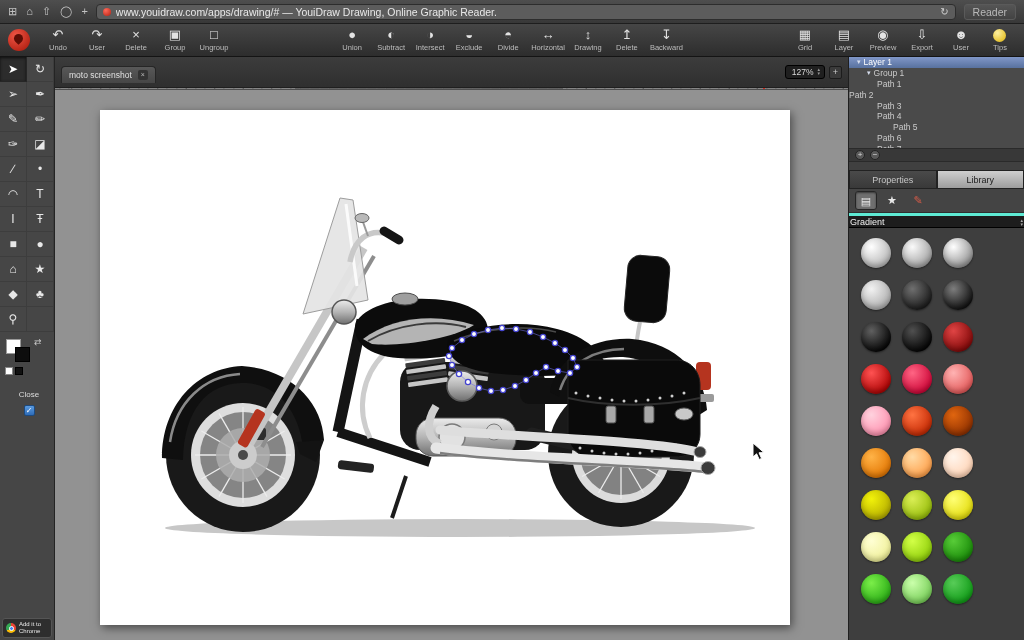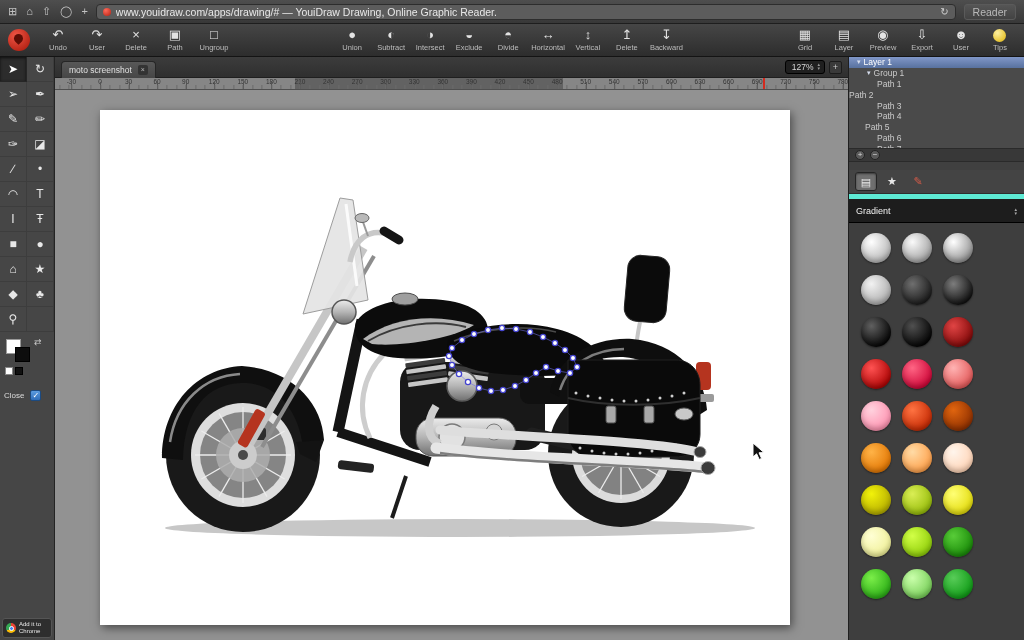--- a/index.html
+++ b/index.html
@@ -33,30 +33,30 @@
 #tools-grid{display:grid;grid-template-columns:27px 27px;grid-auto-rows:25px;}
 .tool-cell{display:flex;align-items:center;justify-content:center;font-size:12px;color:#e8e8e8;border-right:1px solid rgba(0,0,0,.12);border-bottom:1px solid rgba(0,0,0,.12);cursor:pointer;}
 .tool-cell.active{background:#2c2c2c;box-shadow:inset 0 1px 3px rgba(0,0,0,.65);color:#fff;}
 #color-wells{position:relative;height:44px;margin-top:4px;}
 .well{position:absolute;width:15px;height:15px;border:1px solid #9a9a9a;}
 #well-stroke{left:6px;top:3px;background:#fff;}
 #well-fill{left:15px;top:11px;background:#0d0d0d;border-color:#000;}
 #well-swap{position:absolute;left:34px;top:1px;font-size:9px;color:#ccc;}
 #mini-white{position:absolute;left:5px;top:31px;width:8px;height:8px;background:#fff;border:1px solid #888;}
 #mini-black{position:absolute;left:15px;top:31px;width:8px;height:8px;background:#111;border:1px solid #000;}
-#close-row{display:flex;align-items:center;gap:6px;padding:10px 0 0 4px;}
+#close-row{display:flex;align-items:center;gap:6px;padding:10px 0 0 4px;flex-direction:column;}
 #close-label{font-size:8px;color:#ddd;}
 #close-check{width:11px;height:11px;border-radius:2px;background:linear-gradient(#5b9be0,#2e6cb8);border:1px solid #1c4a80;color:#fff;font-size:8px;line-height:10px;text-align:center;}
 #chrome-badge{position:absolute;left:2px;bottom:2px;display:flex;align-items:center;gap:3px;background:#2e2e2e;border:1px solid #555;border-radius:3px;padding:2px 3px;width:50px;}
 #chrome-badge-icon{width:10px;height:10px;border-radius:50%;background:conic-gradient(#ea4335 0 33%,#fbbc05 33% 66%,#34a853 66% 100%);position:relative;flex:none;}
 #chrome-badge-icon::after{content:"";position:absolute;left:2.5px;top:2.5px;width:3.5px;height:3.5px;border-radius:50%;background:#4285f4;border:1px solid #fff;}
 #chrome-badge-label{font-size:6px;color:#e8e8e8;line-height:1.15;}
 
 
-#tab-bar{position:absolute;left:55px;top:57px;width:793px;height:21px;background:linear-gradient(#3c3c3c,#2f2f2f);border-bottom:1px solid #1f1f1f;display:flex;align-items:center;z-index:6;}
+#tab-bar{position:absolute;left:55px;top:57px;width:793px;height:31px;background:linear-gradient(#3c3c3c,#2f2f2f);border-bottom:1px solid #1f1f1f;display:flex;align-items:center;z-index:6;}
 #doc-tab{margin-left:6px;height:17px;margin-top:4px;background:linear-gradient(#585858,#464646);border:1px solid #262626;border-bottom:none;border-radius:4px 4px 0 0;display:flex;align-items:center;gap:6px;padding:0 7px;cursor:pointer;}
 #doc-tab-label{font-size:8.5px;color:#e0e0e0;white-space:nowrap;}
 #doc-tab-close{width:10px;height:10px;background:#333;border-radius:2px;color:#bbb;font-size:7px;line-height:10px;text-align:center;}
 #zoom-cluster{margin-left:auto;display:flex;align-items:center;gap:4px;padding-right:6px;}
 #zoom-field{display:flex;align-items:flex-start;background:#1f1f1f;border:1px solid #000;border-radius:3px;padding:1px 4px 1px 6px;gap:4px;}
 #zoom-value{font-size:8.5px;color:#d8d8d8;}
 #zoom-steppers{display:flex;flex-direction:column;font-size:5px;color:#999;line-height:4px;}
 #zoom-plus{width:13px;height:13px;background:#3a3a3a;border:1px solid #1c1c1c;border-radius:2px;color:#ccc;font-size:9px;line-height:11px;text-align:center;cursor:pointer;}
 
 
@@ -81,21 +81,21 @@
 .expander{font-size:7px;color:#d6deee;margin-right:3px;}
 #layers-controls{height:14px;background:#383838;border-top:1px solid #2a2a2a;border-bottom:1px solid #2a2a2a;display:flex;align-items:center;gap:5px;padding-left:6px;}
 .lc-btn{width:10px;height:10px;border-radius:50%;background:#5a5a5a;border:1px solid #222;color:#ddd;font-size:8px;line-height:8px;text-align:center;cursor:pointer;}
 #panel-gap{height:8px;}
 #panel-tabs{display:flex;height:19px;}
 .ptab{flex:1;text-align:center;line-height:19px;font-size:9px;color:#c6c6c6;background:linear-gradient(#4a4a4a,#393939);border:1px solid #222;cursor:pointer;}
 .ptab.active{background:linear-gradient(#cfcfcf,#9d9d9d);color:#1d1d1d;}
 #panel-iconrow{height:24px;background:#444;display:flex;align-items:center;gap:4px;padding:0 6px;border-bottom:1px solid #2e2e2e;}
 .pibtn{width:22px;height:19px;border-radius:3px;text-align:center;line-height:19px;font-size:11px;color:#e8e8e8;cursor:pointer;}
 .pibtn.active{background:#6f6f6f;border:1px solid #252525;box-shadow:inset 0 1px 2px rgba(0,0,0,.5);}
-#gradient-dropdown{height:29px;background:#1d1d1d;border-top:5px solid #5eead4;border-bottom:1px solid #000;display:flex;align-items:center;padding:0 7px;cursor:pointer;}
+#gradient-dropdown{height:15px;background:#1d1d1d;border-top:3px solid #5eead4;border-bottom:1px solid #000;display:flex;align-items:center;padding:0 1px;cursor:pointer;}
 #gradient-label{font-size:9px;color:#f0f0f0;flex:1;}
 #gradient-arrows{display:flex;flex-direction:column;font-size:5px;color:#aaa;line-height:4px;}
 #swatch-grid{flex:1;background:#3e3e3e;display:flex;flex-wrap:wrap;padding:4px 6px;overflow:hidden;align-content:flex-start;}
 .swatch{width:30px;height:30px;border-radius:50%;margin:6px 5.5px;box-shadow:0 1px 2px rgba(0,0,0,.45),inset 0 -3px 5px rgba(0,0,0,.25);cursor:pointer;}
 </style>
 </head>
 <body>
 
 <div id="app">
 
@@ -125,21 +125,21 @@
         <div class="tb-btn">
           <div class="tb-ic">↷</div>
           <div class="tb-lb">User</div>
         </div>
         <div class="tb-btn">
           <div class="tb-ic">×</div>
           <div class="tb-lb">Delete</div>
         </div>
         <div class="tb-btn">
           <div class="tb-ic">▣</div>
-          <div class="tb-lb">Path</div>
+          <div class="tb-lb">Group</div>
         </div>
         <div class="tb-btn">
           <div class="tb-ic">□</div>
           <div class="tb-lb">Ungroup</div>
         </div>
       </div>
     <div id="tb-center">
         <div class="tb-btn">
           <div class="tb-ic">●</div>
           <div class="tb-lb">Union</div>
@@ -159,21 +159,21 @@
         <div class="tb-btn">
           <div class="tb-ic">◓</div>
           <div class="tb-lb">Divide</div>
         </div>
         <div class="tb-btn">
           <div class="tb-ic">↔</div>
           <div class="tb-lb">Horizontal</div>
         </div>
         <div class="tb-btn">
           <div class="tb-ic">↕</div>
-          <div class="tb-lb">Vertical</div>
+          <div class="tb-lb">Drawing</div>
         </div>
         <div class="tb-btn">
           <div class="tb-ic">↥</div>
           <div class="tb-lb">Delete</div>
         </div>
         <div class="tb-btn">
           <div class="tb-ic">↧</div>
           <div class="tb-lb">Backward</div>
         </div>
       </div>
@@ -544,38 +544,42 @@
         </div>
         <div class="layer-row" style="">
           <div class="lname">Path 2</div>
         </div>
         <div class="layer-row" style="padding-left: 28px;">
           <div class="lname">Path 3</div>
         </div>
         <div class="layer-row" style="padding-left: 28px;">
           <div class="lname">Path 4</div>
         </div>
-        <div class="layer-row" style="padding-left: 16px; text-align: right;">
+        <div class="layer-row" style="padding-left: 44px; text-align: right;">
           <div class="lname">Path 5</div>
         </div>
         <div class="layer-row" style="padding-left: 28px;">
           <div class="lname">Path 6</div>
         </div>
         <div class="layer-row" style="padding-left: 28px;">
           <div class="lname">Path 7</div>
         </div>
         <div class="layer-row" style="padding-left: 28px;">
           <div class="lname">Path 8</div>
         </div>
       </div>
     <div id="layers-controls">
       <div class="lc-btn">+</div>
       <div class="lc-btn">−</div>
     </div>
     <div id="panel-gap"></div>
+    <div id="panel-tabs">
+        <div class="ptab">Properties</div>
+        <div class="ptab active">Library</div>
+      </div>
     <div id="panel-iconrow">
         <div class="pibtn active">▤</div>
         <div class="pibtn">★</div>
         <div class="pibtn" style="color: rgb(208, 90, 72);">✎</div>
       </div>
     <div id="gradient-dropdown">
       <span id="gradient-label">Gradient</span>
       <span id="gradient-arrows">
         <span>▴</span>
         <span>▾</span>

